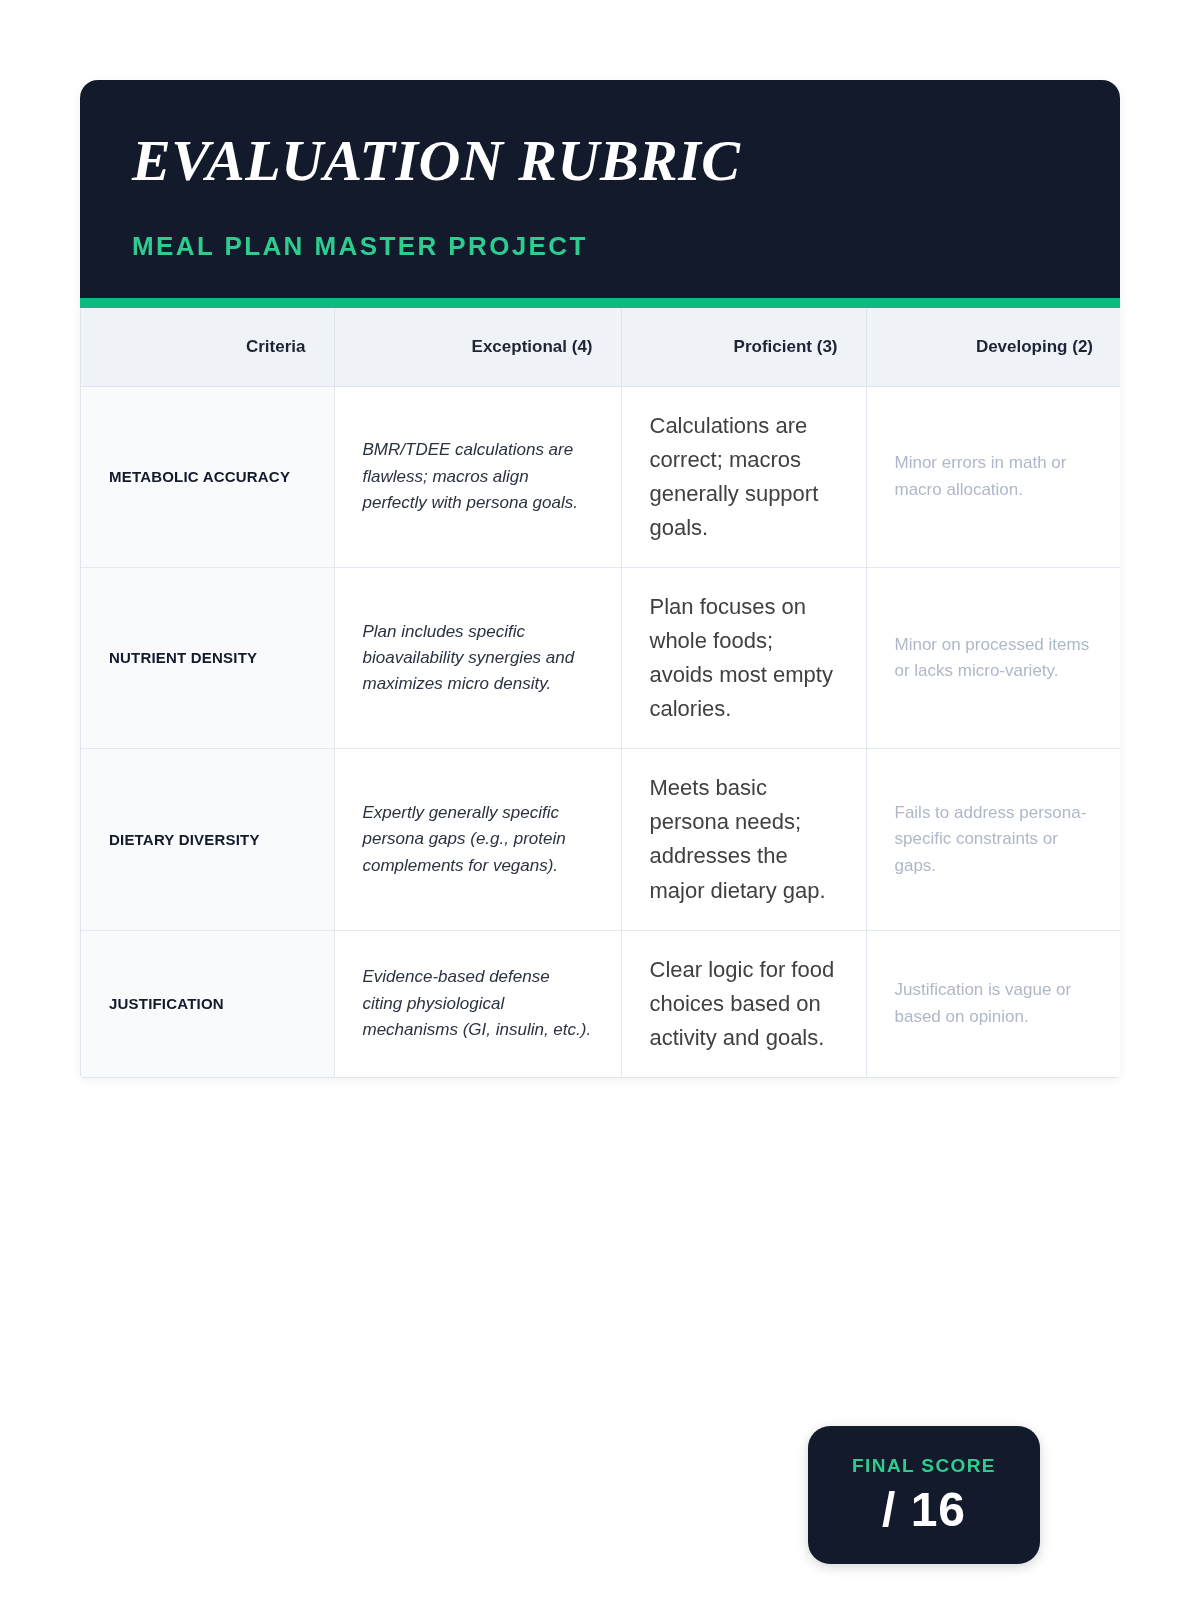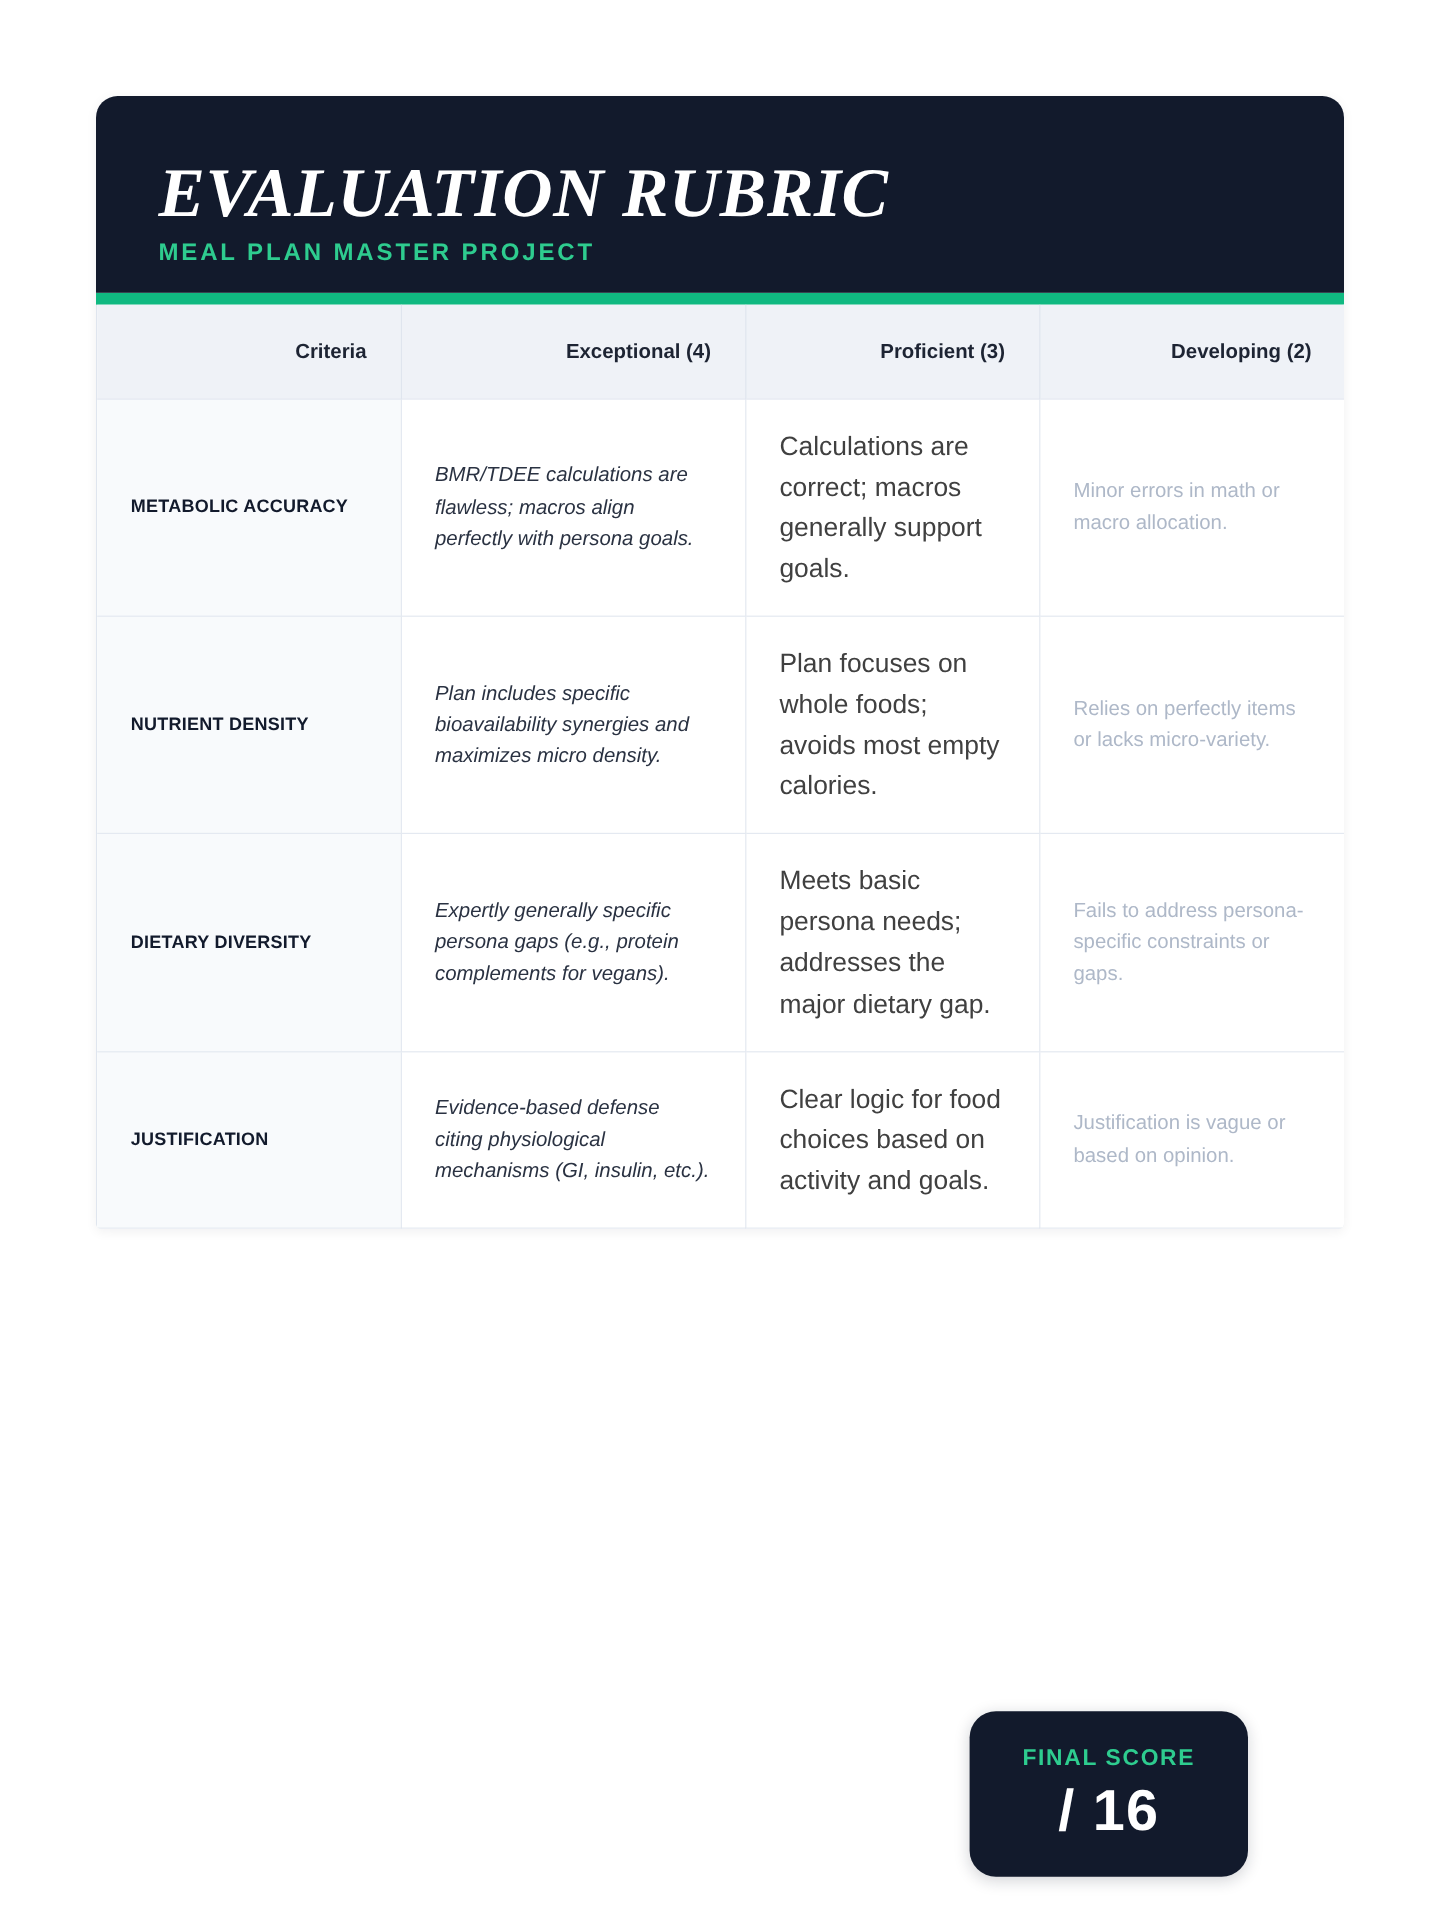--- a/index.html
+++ b/index.html
@@ -26,40 +26,40 @@
     top: 80px;
     width: 1040px;
     border-radius: 18px 18px 4px 4px;
     overflow: hidden;
     box-shadow: 0 2px 10px rgba(17, 24, 39, 0.06);
   }
 
   .card-header {
     background: #121a2c;
     padding: 52px 52px 44px 52px;
-    height: 164px;
+    height: 218px;
     position: relative;
   }
 
   .rubric-title {
     font-family: "Liberation Serif", serif;
     font-weight: bold;
     font-style: italic;
     font-size: 58px;
     line-height: 1.0;
     letter-spacing: 0.5px;
     color: #ffffff;
     white-space: nowrap;
   }
 
   .rubric-subtitle {
-    margin-top: 10px;
-    font-family: "Liberation Sans", sans-serif;
-    font-weight: bold;
-    font-size: 20px;
+    margin-top: 41px;
+    font-family: "Liberation Sans", sans-serif;
+    font-weight: bold;
+    font-size: 26px;
     letter-spacing: 2.4px;
     color: #2ecc8f;
     text-transform: uppercase;
   }
 
   .accent-bar {
     height: 10px;
     background: #10b981;
   }
 
@@ -237,21 +237,21 @@
           <tr>
             <td class="cell-criteria">METABOLIC ACCURACY</td>
             <td class="cell-exceptional">BMR/TDEE calculations are flawless; macros align perfectly with persona goals.</td>
             <td class="cell-proficient">Calculations are correct; macros generally support goals.</td>
             <td class="cell-developing">Minor errors in math or macro allocation.</td>
           </tr>
           <tr>
             <td class="cell-criteria">NUTRIENT DENSITY</td>
             <td class="cell-exceptional">Plan includes specific bioavailability synergies and maximizes micro density.</td>
             <td class="cell-proficient">Plan focuses on whole foods; avoids most empty calories.</td>
-            <td class="cell-developing">Relies on perfectly items or lacks micro-variety.</td>
+            <td class="cell-developing">Minor on processed items or lacks micro-variety.</td>
           </tr>
           <tr>
             <td class="cell-criteria">DIETARY DIVERSITY</td>
             <td class="cell-exceptional">Expertly generally specific persona gaps (e.g., protein complements for vegans).</td>
             <td class="cell-proficient">Meets basic persona needs; addresses the major dietary gap.</td>
             <td class="cell-developing">Fails to address persona-specific constraints or gaps.</td>
           </tr>
           <tr>
             <td class="cell-criteria">JUSTIFICATION</td>
             <td class="cell-exceptional">Evidence-based defense citing physiological mechanisms (GI, insulin, etc.).</td>

